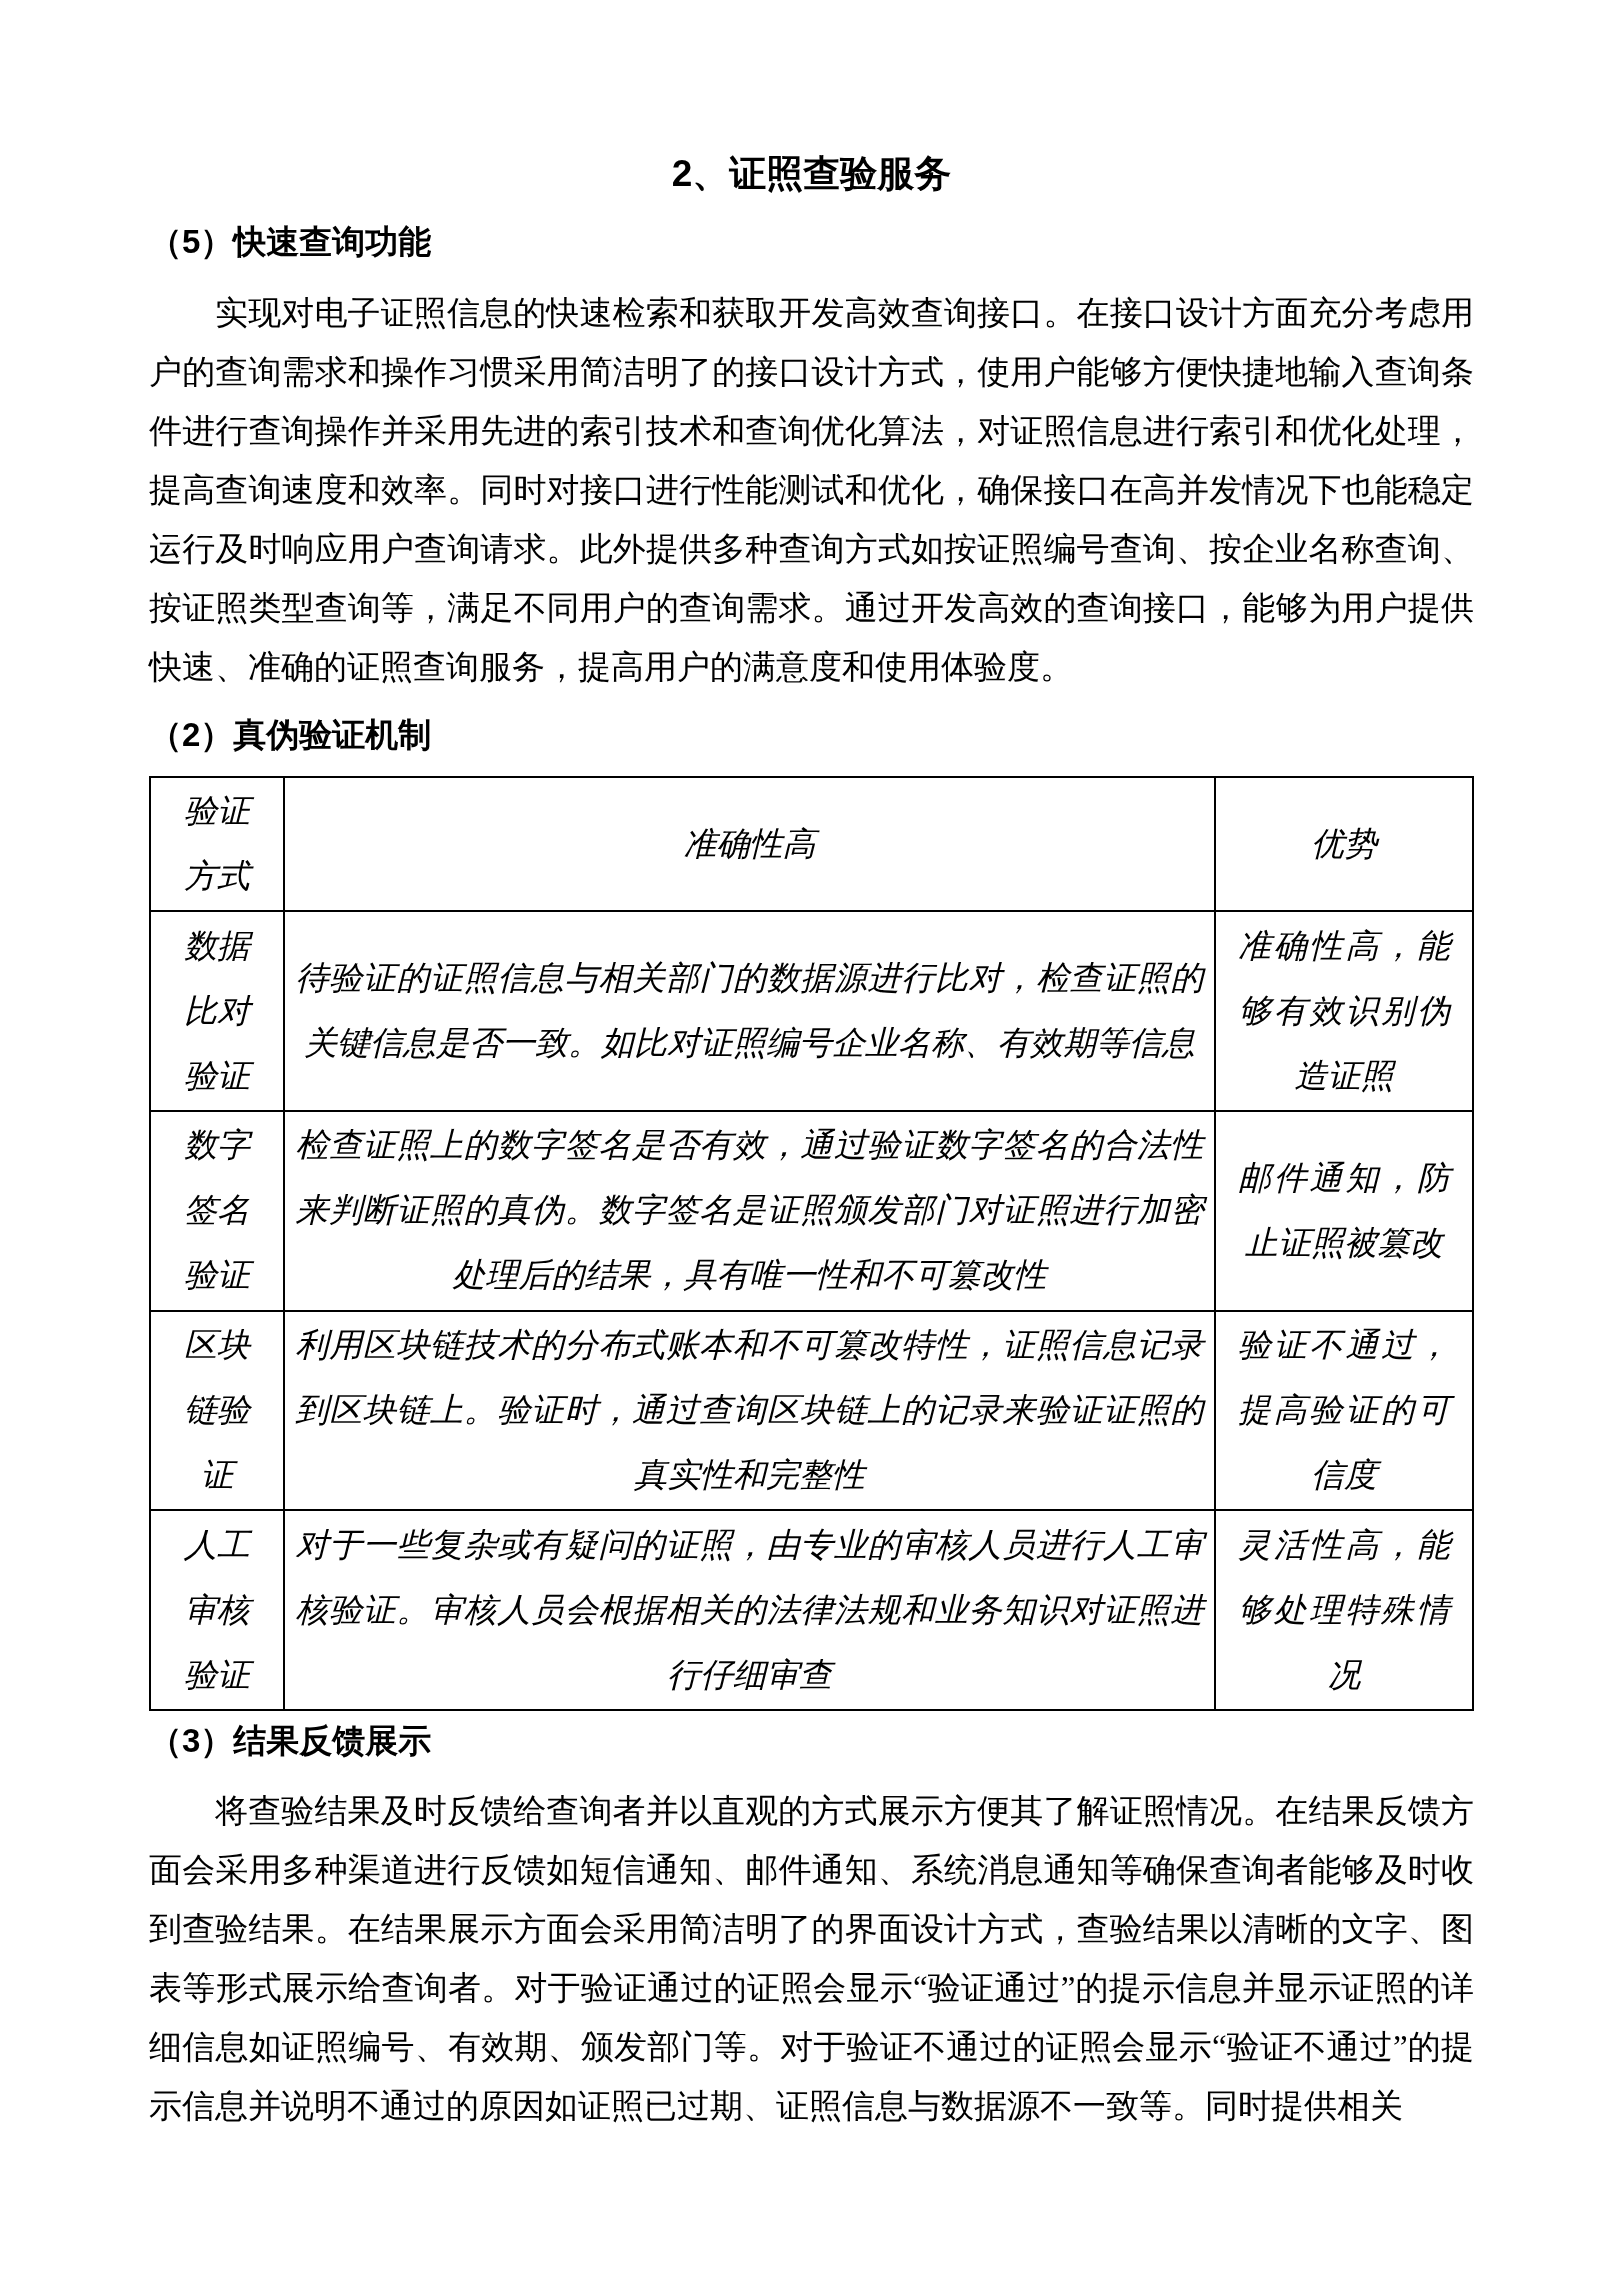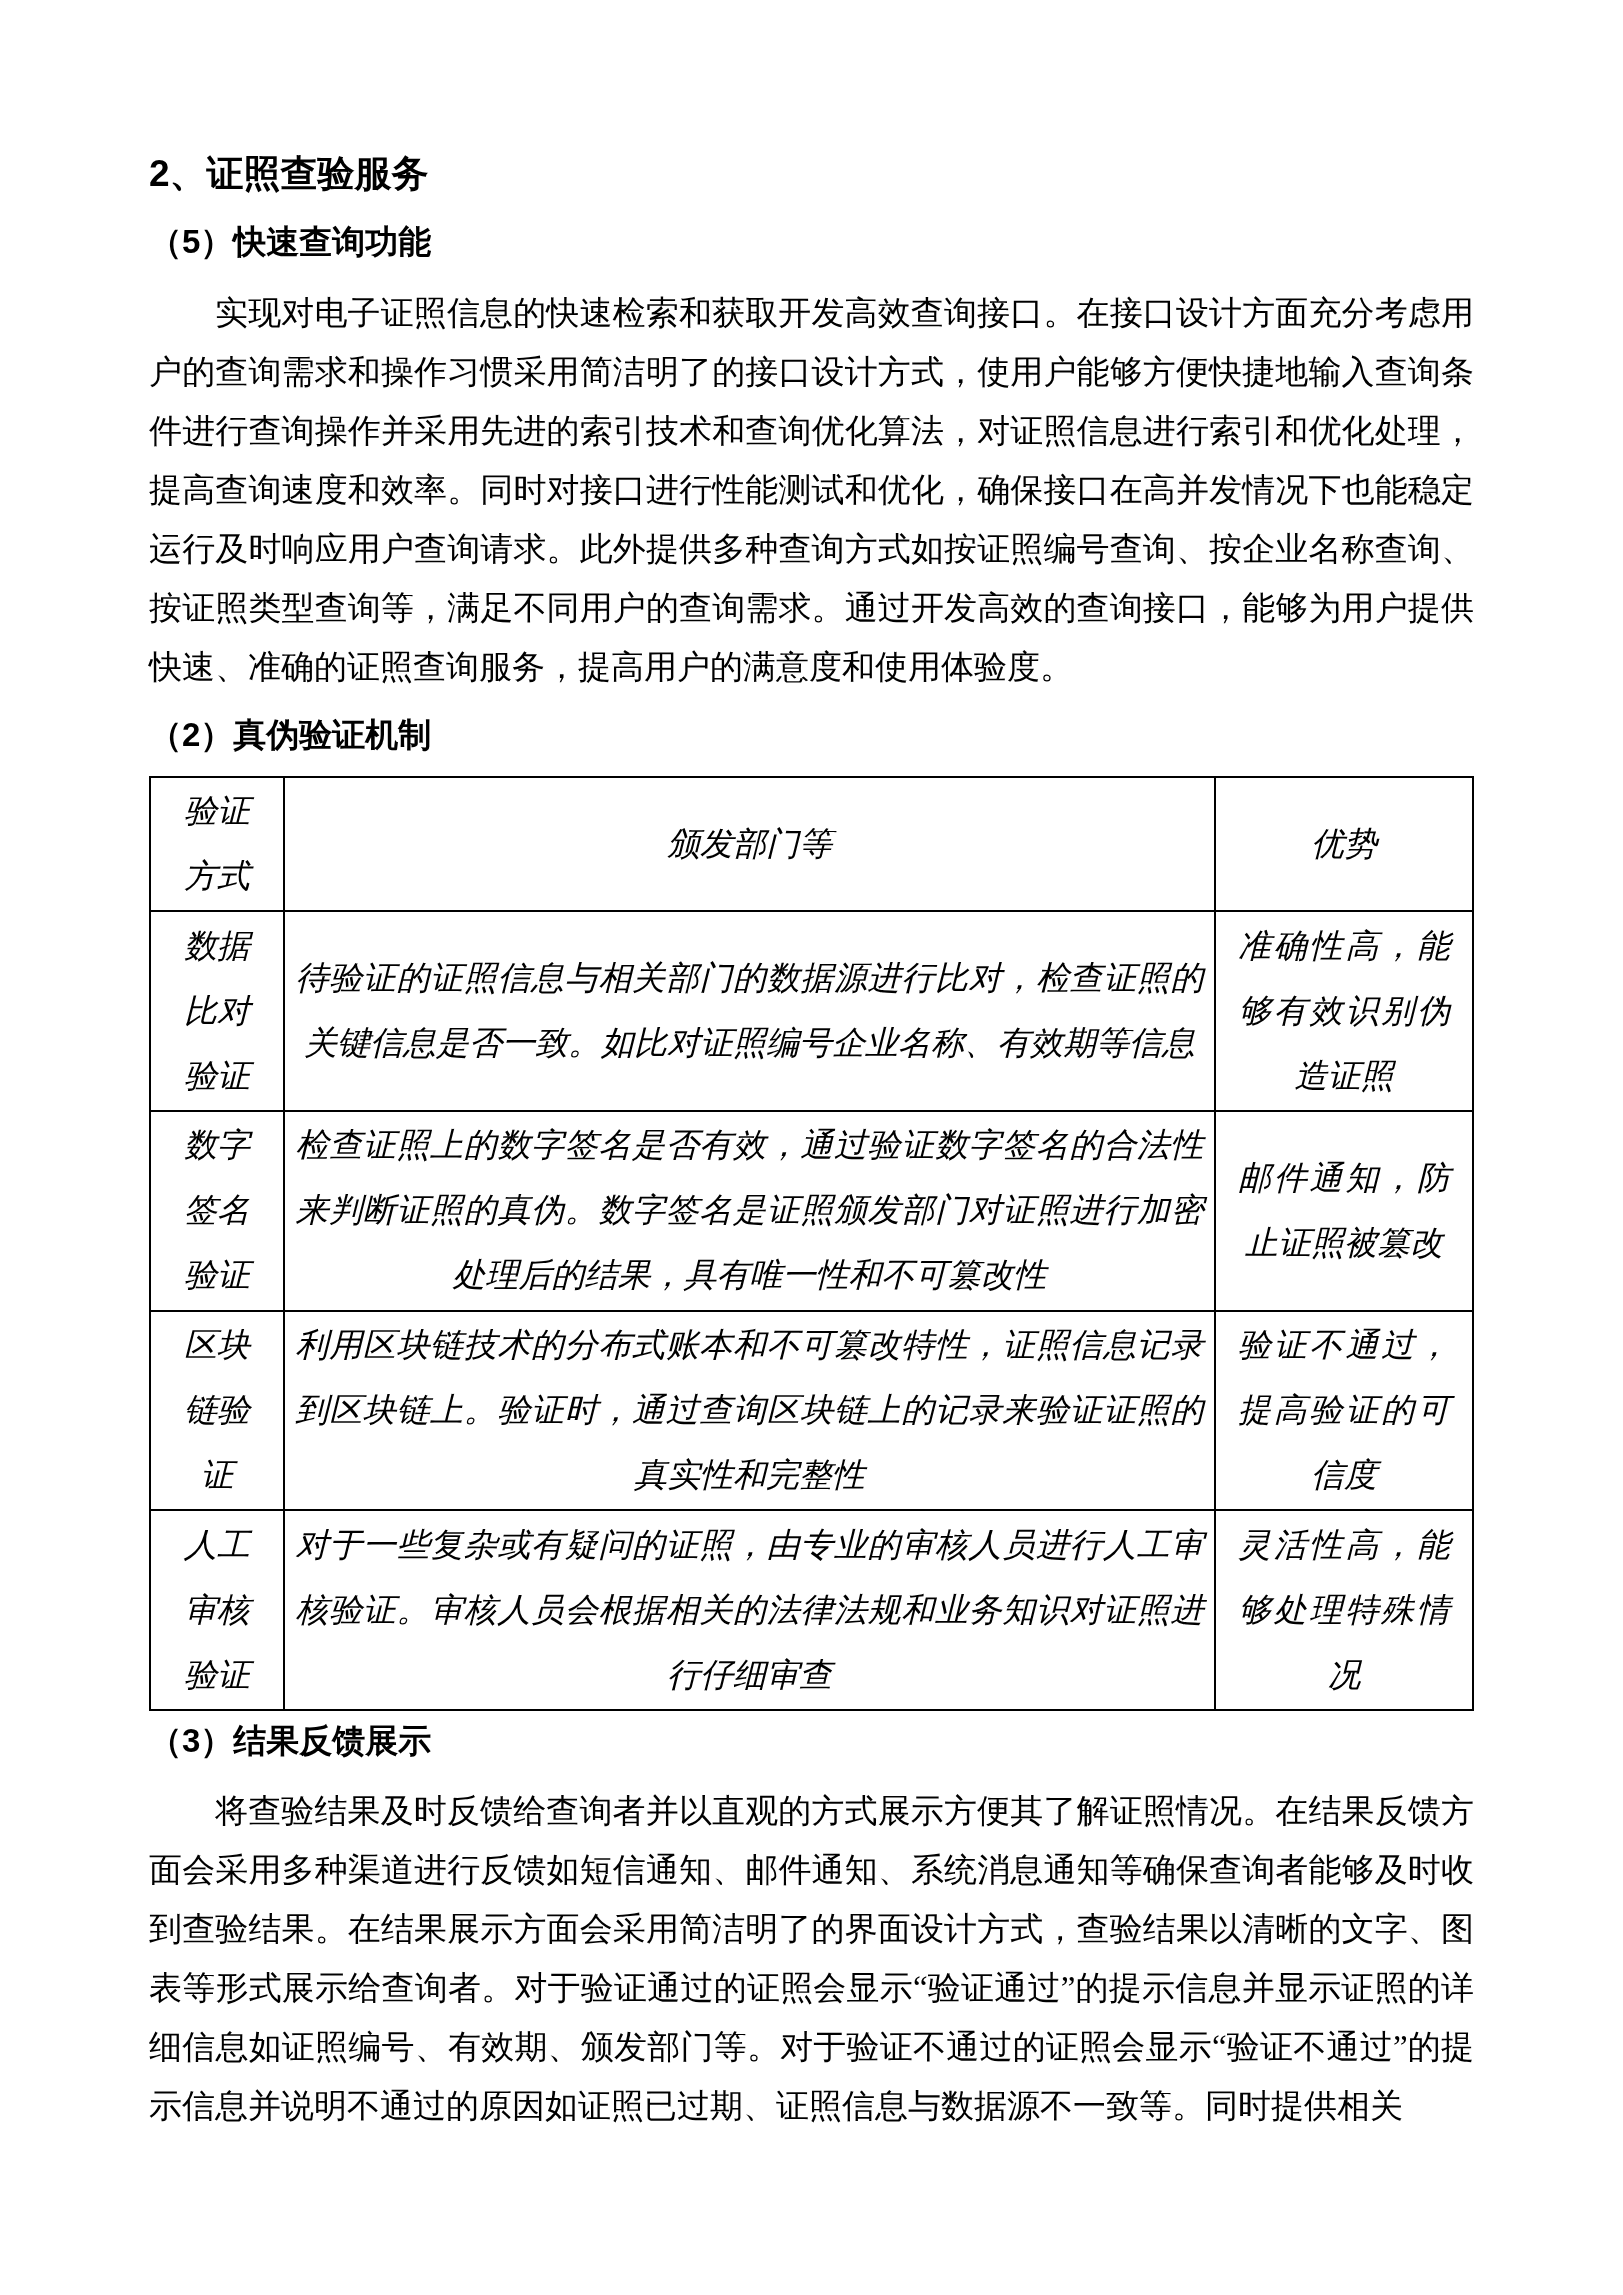--- a/index.html
+++ b/index.html
@@ -17,20 +17,21 @@
     color: #000000;
     font-family: "Liberation Serif", "DejaVu Serif", serif;
     overflow: hidden;
   }
   h1.doc-title {
     font-family: "Liberation Sans", "DejaVu Sans", sans-serif;
     font-size: 37px;
     font-weight: bold;
     line-height: 1.2;
     margin: 0 0 25px 0;
+    text-align: center;
   }
   h2.sub-heading {
     font-family: "Liberation Sans", "DejaVu Sans", sans-serif;
     font-size: 33px;
     font-weight: bold;
     line-height: 1.25;
     margin: 1.3px 0 21px 0;
   }
   p.body-para {
     font-size: 33px;
@@ -98,21 +99,21 @@
 
   <table class="verify-table">
     <colgroup>
       <col style="width:134px">
       <col>
       <col style="width:258px">
     </colgroup>
     <thead>
       <tr>
         <th class="col-method">验证方式</th>
-        <th class="col-content">颁发部门等</th>
+        <th class="col-content">准确性高</th>
         <th class="col-advantage">优势</th>
       </tr>
     </thead>
     <tbody>
       <tr>
         <td class="col-method">数据比对验证</td>
         <td class="col-content">待验证的证照信息与相关部门的数据源进行比对，检查证照的关键信息是否一致。如比对证照编号企业名称、有效期等信息</td>
         <td class="col-advantage">准确性高，能够有效识别伪造证照</td>
       </tr>
       <tr>

